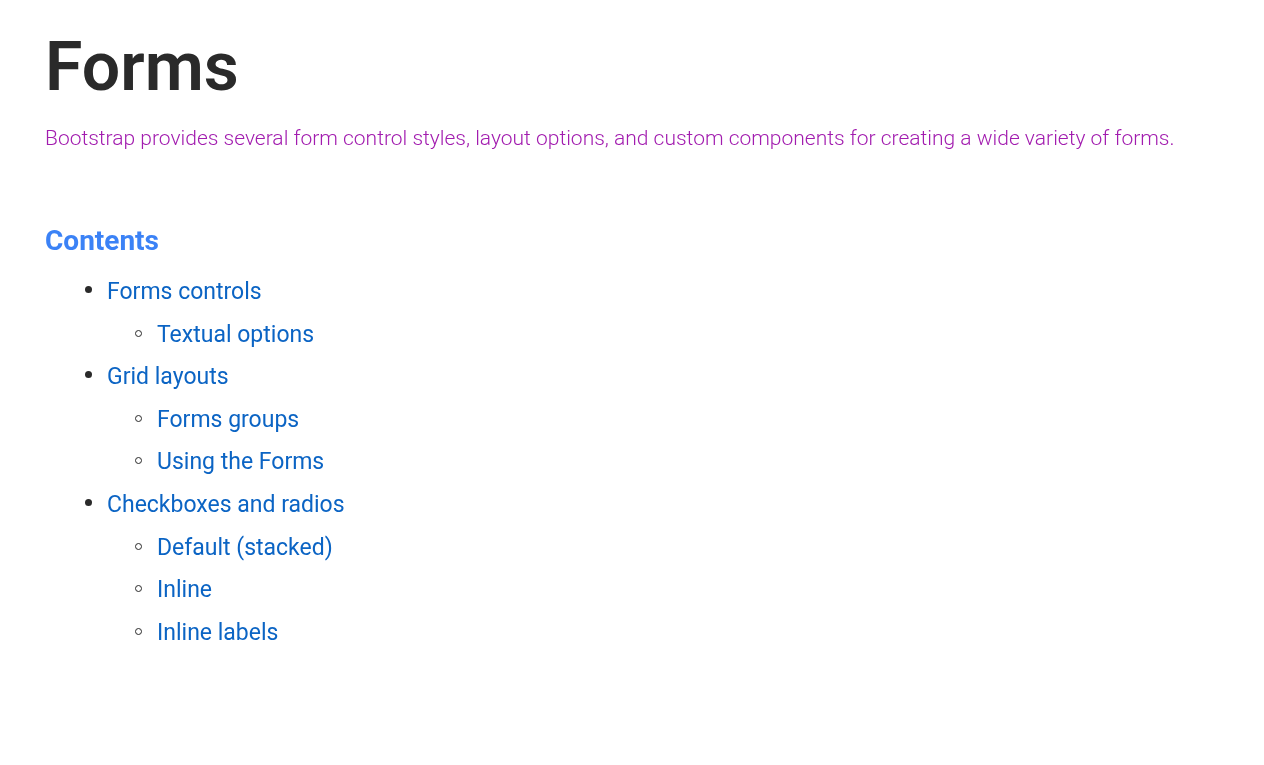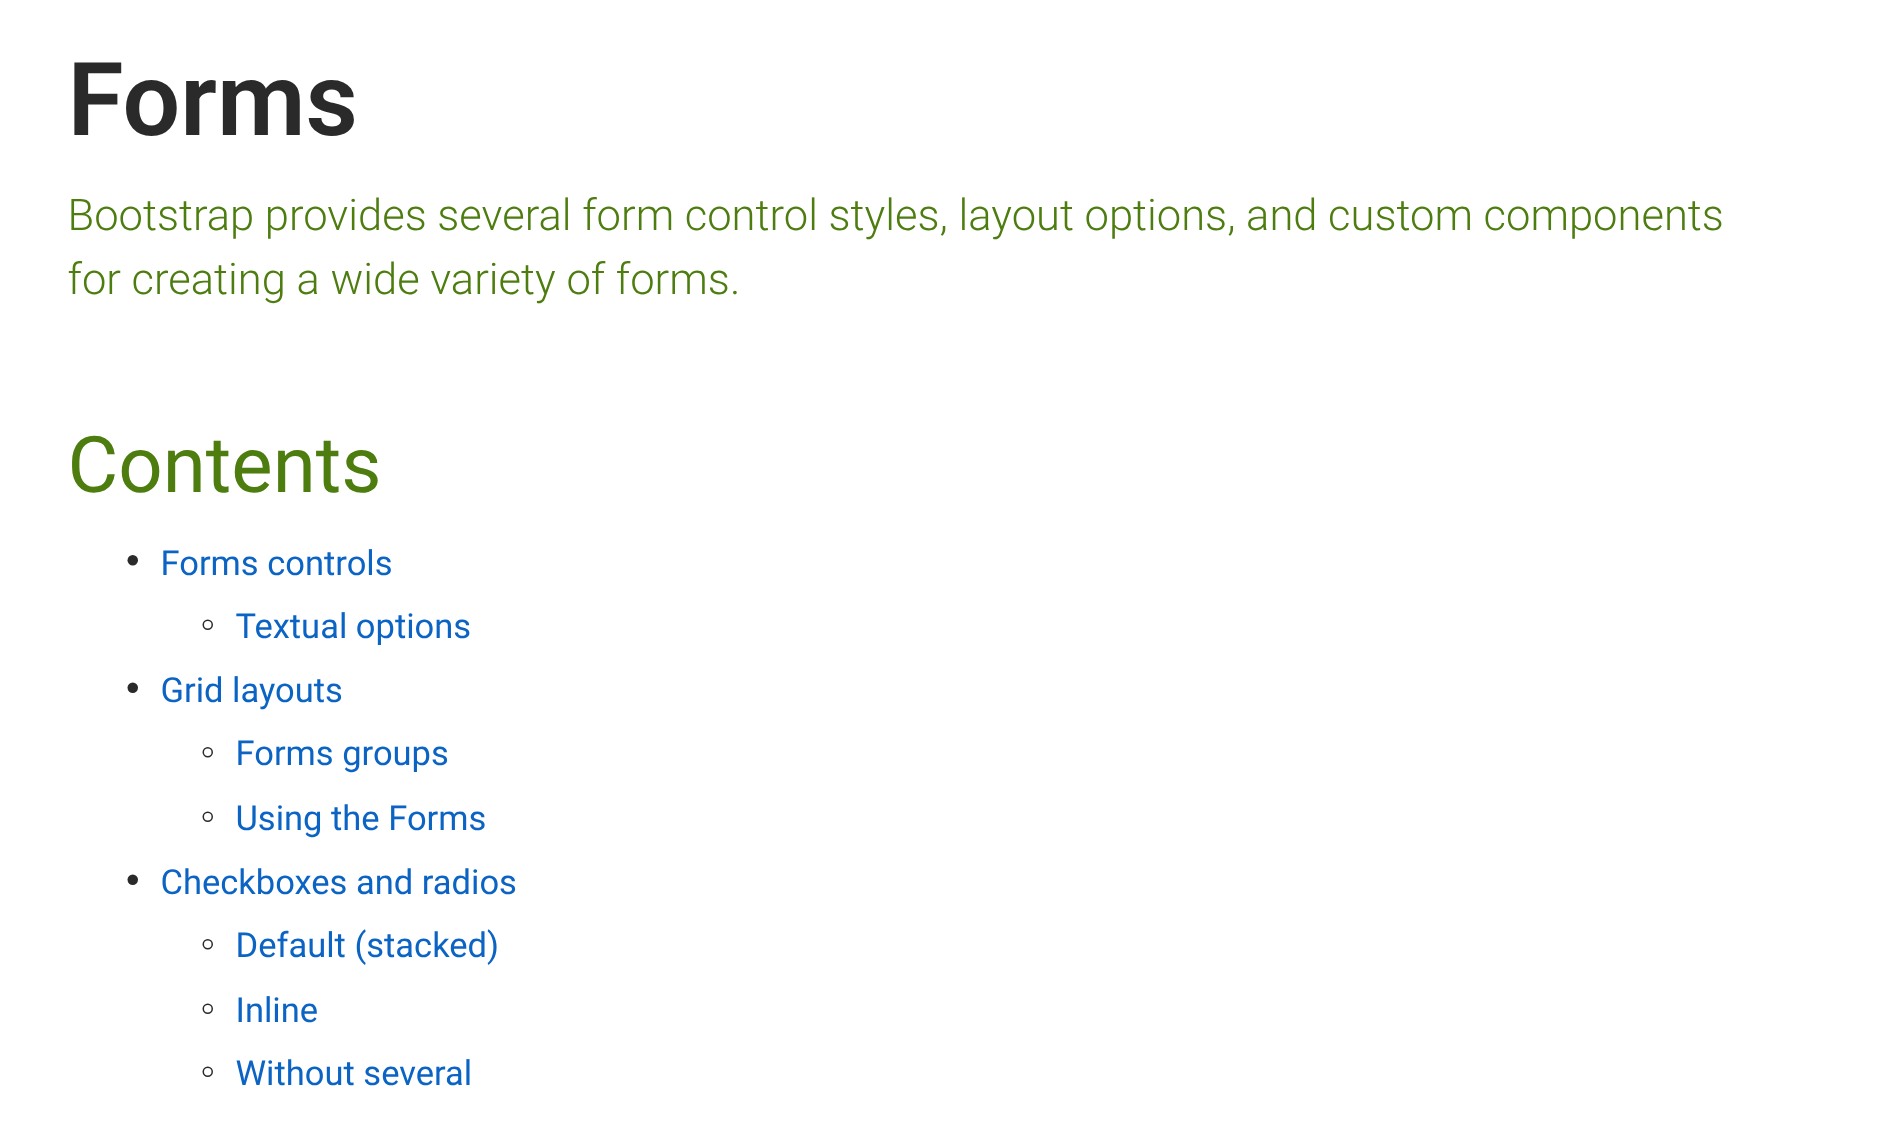--- a/index.html
+++ b/index.html
@@ -14,31 +14,31 @@
       padding: 30px 45px;
     }
     h1.page-title {
       font-size: 68px;
       font-weight: 600;
       color: #2a2a2a;
       line-height: 1.1;
       margin-bottom: 18px;
     }
     p.lead {
-      font-size: 29px;
+      font-size: 21px;
       font-weight: 300;
-      color: #4d7c0f;
+      color: #a21caf;
       line-height: 1.5;
       margin-bottom: 70px;
       max-width: 1140px;
     }
     h2.contents-heading {
-      font-size: 52px;
-      font-weight: 400;
-      color: #4d7c0f;
+      font-size: 28px;
+      font-weight: 700;
+      color: #3b82f6;
       margin-bottom: 14px;
     }
     ul.toc {
       list-style: none;
       padding-left: 40px;
     }
     ul.toc > li {
       position: relative;
       padding-left: 22px;
       margin-bottom: 0;
@@ -113,17 +113,17 @@
   <li>
     <a href="#">Checkboxes and radios</a>
     <ul class="toc-sub">
       <li>
         <a href="#">Default (stacked)</a>
       </li>
       <li>
         <a href="#">Inline</a>
       </li>
       <li>
-        <a href="#">Without several</a>
+        <a href="#">Inline labels</a>
       </li>
     </ul>
   </li>
 </ul>
 
 </body></html>

